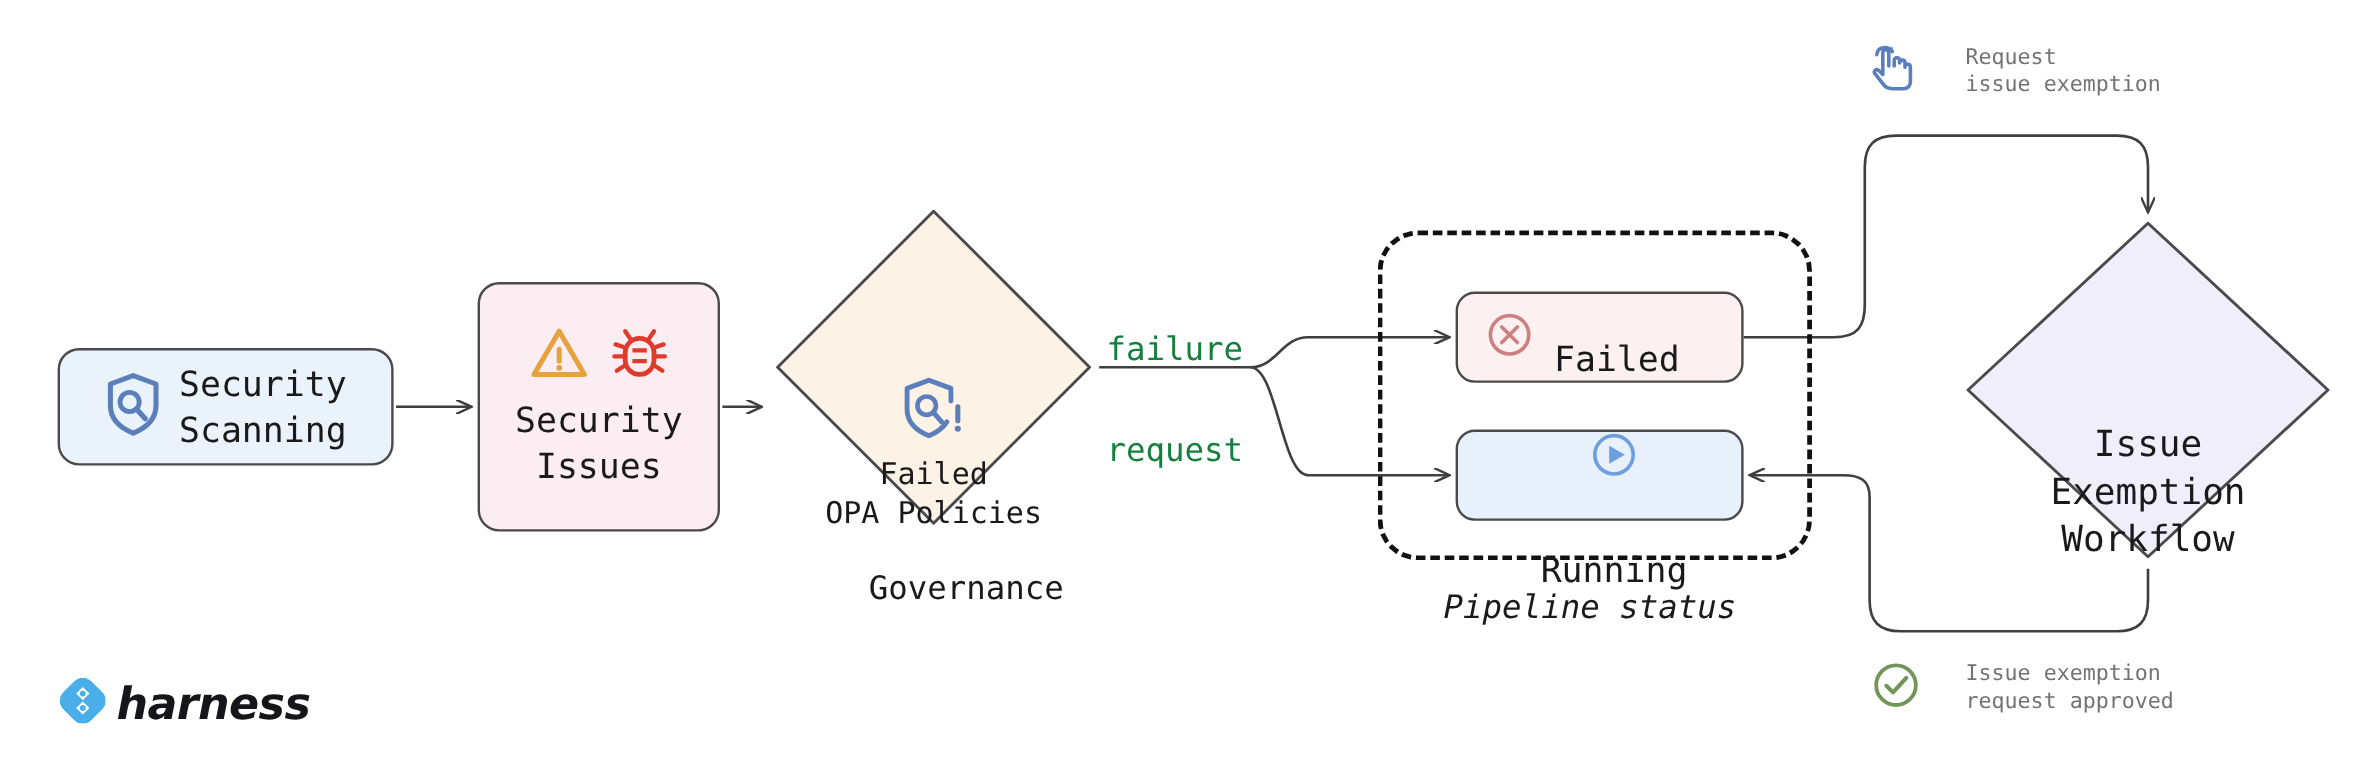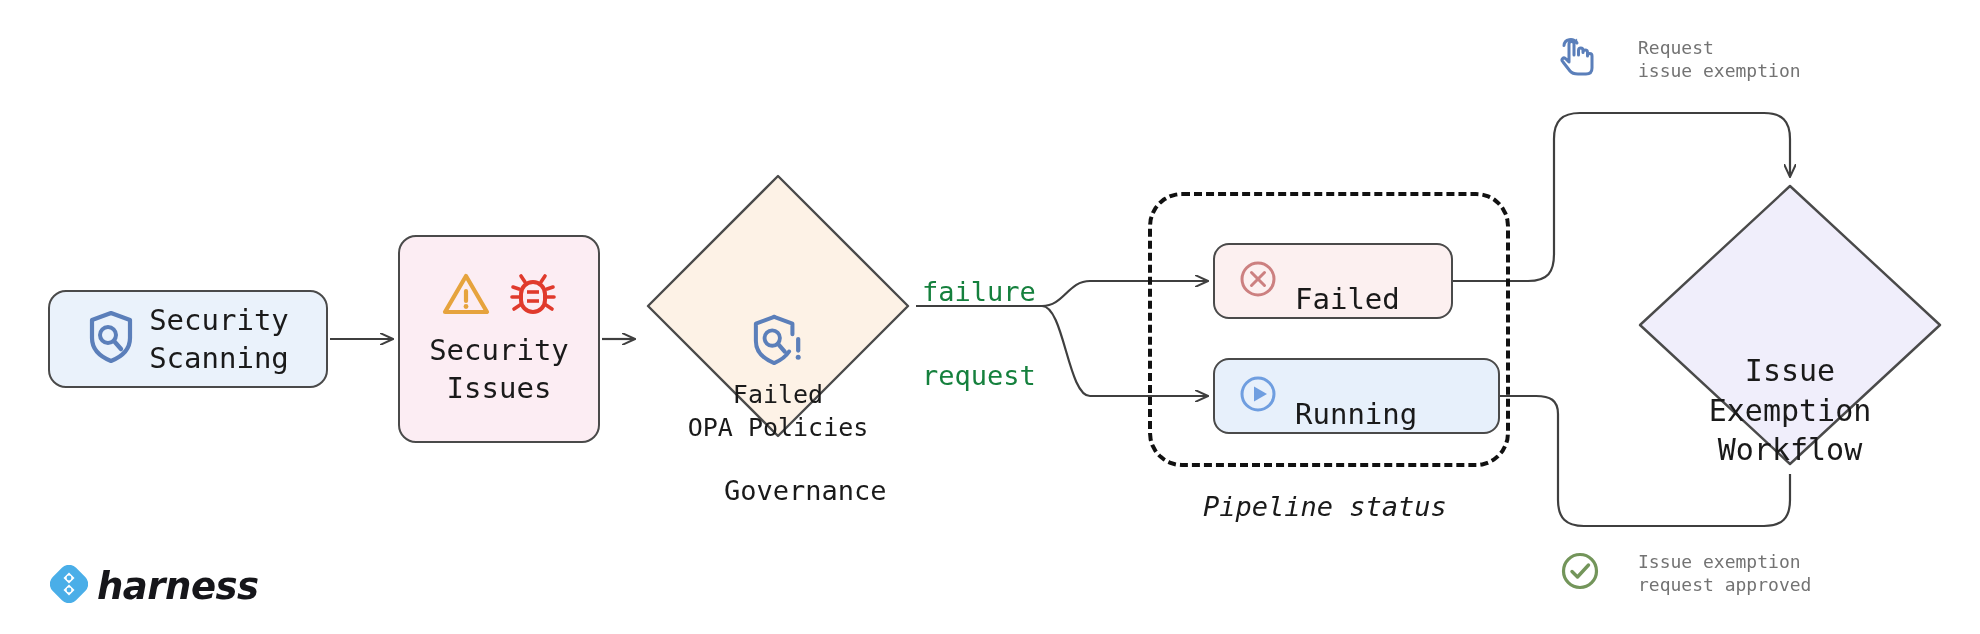--- a/index.html
+++ b/index.html
@@ -144,23 +144,24 @@
   #status-failed {
     left: 1213px;
     top: 243px;
     width: 240px;
     height: 76px;
     background: #fcf0f0;
   }
   #status-running {
     left: 1213px;
     top: 358px;
-    width: 287px;
+    width: 240px;
     height: 76px;
     background: #e7f0fb;
+    flex-direction: column;
   }
 
   
   .edge-label {
     position: absolute;
     font-family: "DejaVu Sans Mono", "Liberation Mono", monospace;
     font-size: 27px;
     color: #15803d;
     white-space: pre;
   }

